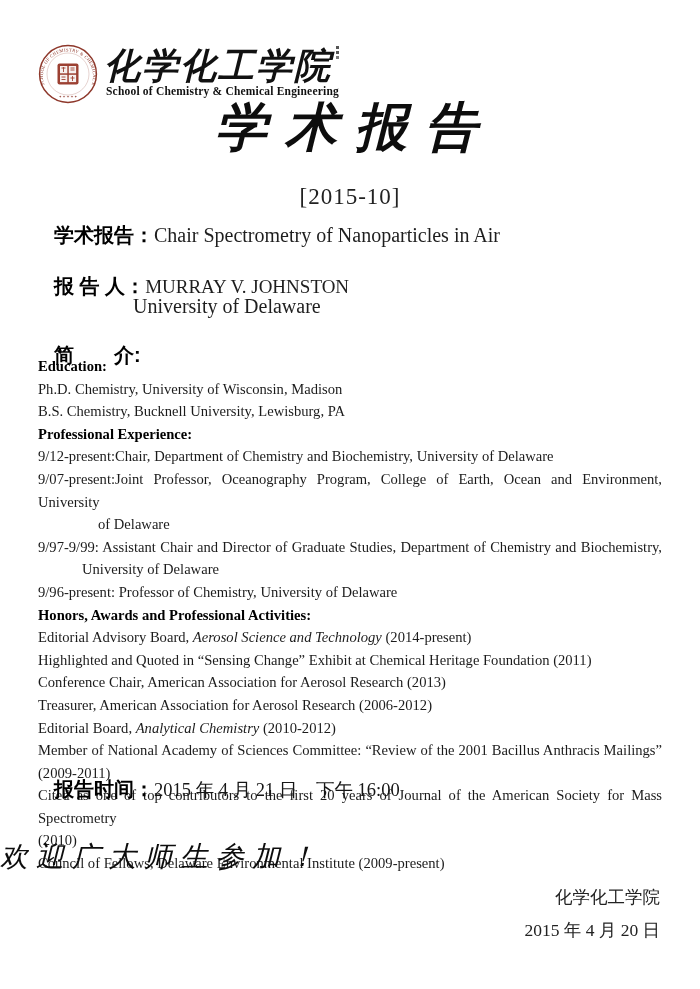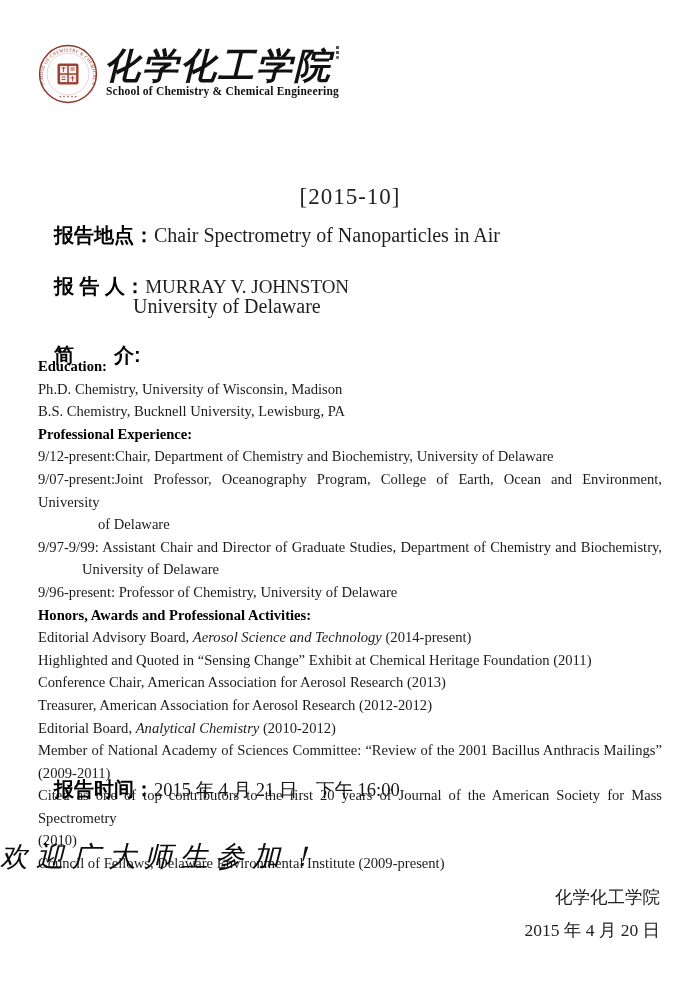--- a/index.html
+++ b/index.html
@@ -91,25 +91,26 @@
       <path d="M 23.5,24 h 4 M 25.5,23 v 5 M 32.5,24 h 4 M 32.5,26 h 4 M 23.5,33 h 4 M 23.5,35.5 h 4 M 34.5,32 v 5 M 32.5,34 h 4" stroke="#9c4032" stroke-width="0.9" fill="none"></path>
     </svg>
     <div class="logo-text">
       <div>
         <span class="logo-cn">化学化工学院</span><span class="logo-side-mark"></span>
       </div>
       <div class="logo-en">School of Chemistry &amp; Chemical Engineering</div>
     </div>
   </div>
 
+  <div class="main-title">学术报告</div>
 
   <div class="issue">[2015-10]</div>
 
   <div class="row row-topic">
-    <span class="cjk-label">报告地点：</span><span class="val">Chair Spectrometry of Nanoparticles in Air</span>
+    <span class="cjk-label">学术报告：</span><span class="val">Chair Spectrometry of Nanoparticles in Air</span>
   </div>
 
   <div class="row row-speaker">
     <span class="cjk-label">报 告 人：</span><span class="val" style="font-size:19px;">MURRAY V. JOHNSTON</span>
   </div>
 
   <div class="affiliation">University of Delaware</div>
 
   <div class="row row-intro">
     <span class="cjk-label">简　　介:</span>
@@ -125,21 +126,21 @@
     <div class="jl">9/07-present:Joint Professor, Oceanography Program, College of Earth, Ocean and Environment, University</div>
     <div class="ind60">of Delaware</div>
     <div class="jl">9/97-9/99: Assistant Chair and Director of Graduate Studies, Department of Chemistry and Biochemistry,</div>
     <div class="ind44">University of Delaware</div>
     <div>9/96-present: Professor of Chemistry, University of Delaware</div>
 
     <div class="hd">Honors, Awards and Professional Activities:</div>
     <div><span>Editorial Advisory Board, </span><em>Aerosol Science and Technology</em><span> (2014-present)</span></div>
     <div>Highlighted and Quoted in “Sensing Change” Exhibit at Chemical Heritage Foundation (2011)</div>
     <div>Conference Chair, American Association for Aerosol Research (2013)</div>
-    <div>Treasurer, American Association for Aerosol Research (2012-2012)</div>
+    <div>Treasurer, American Association for Aerosol Research (2006-2012)</div>
     <div><span>Editorial Board, </span><em>Analytical Chemistry</em><span> (2010-2012)</span></div>
     <div class="jl">Member of National Academy of Sciences Committee: “Review of the 2001 Bacillus Anthracis Mailings”</div>
     <div>(2009-2011)</div>
     <div class="jl">Cited as one of top contributors to the first 20 years of Journal of the American Society for Mass Spectrometry</div>
     <div>(2010)</div>
     <div>Council of Fellows, Delaware Environmental Institute (2009-present)</div>
   </div>
 
   <div class="row row-time">
     <span class="cjk-label">报告时间：</span><span class="sched-val">2015 年 4 月 21 日　下午 16:00</span>

